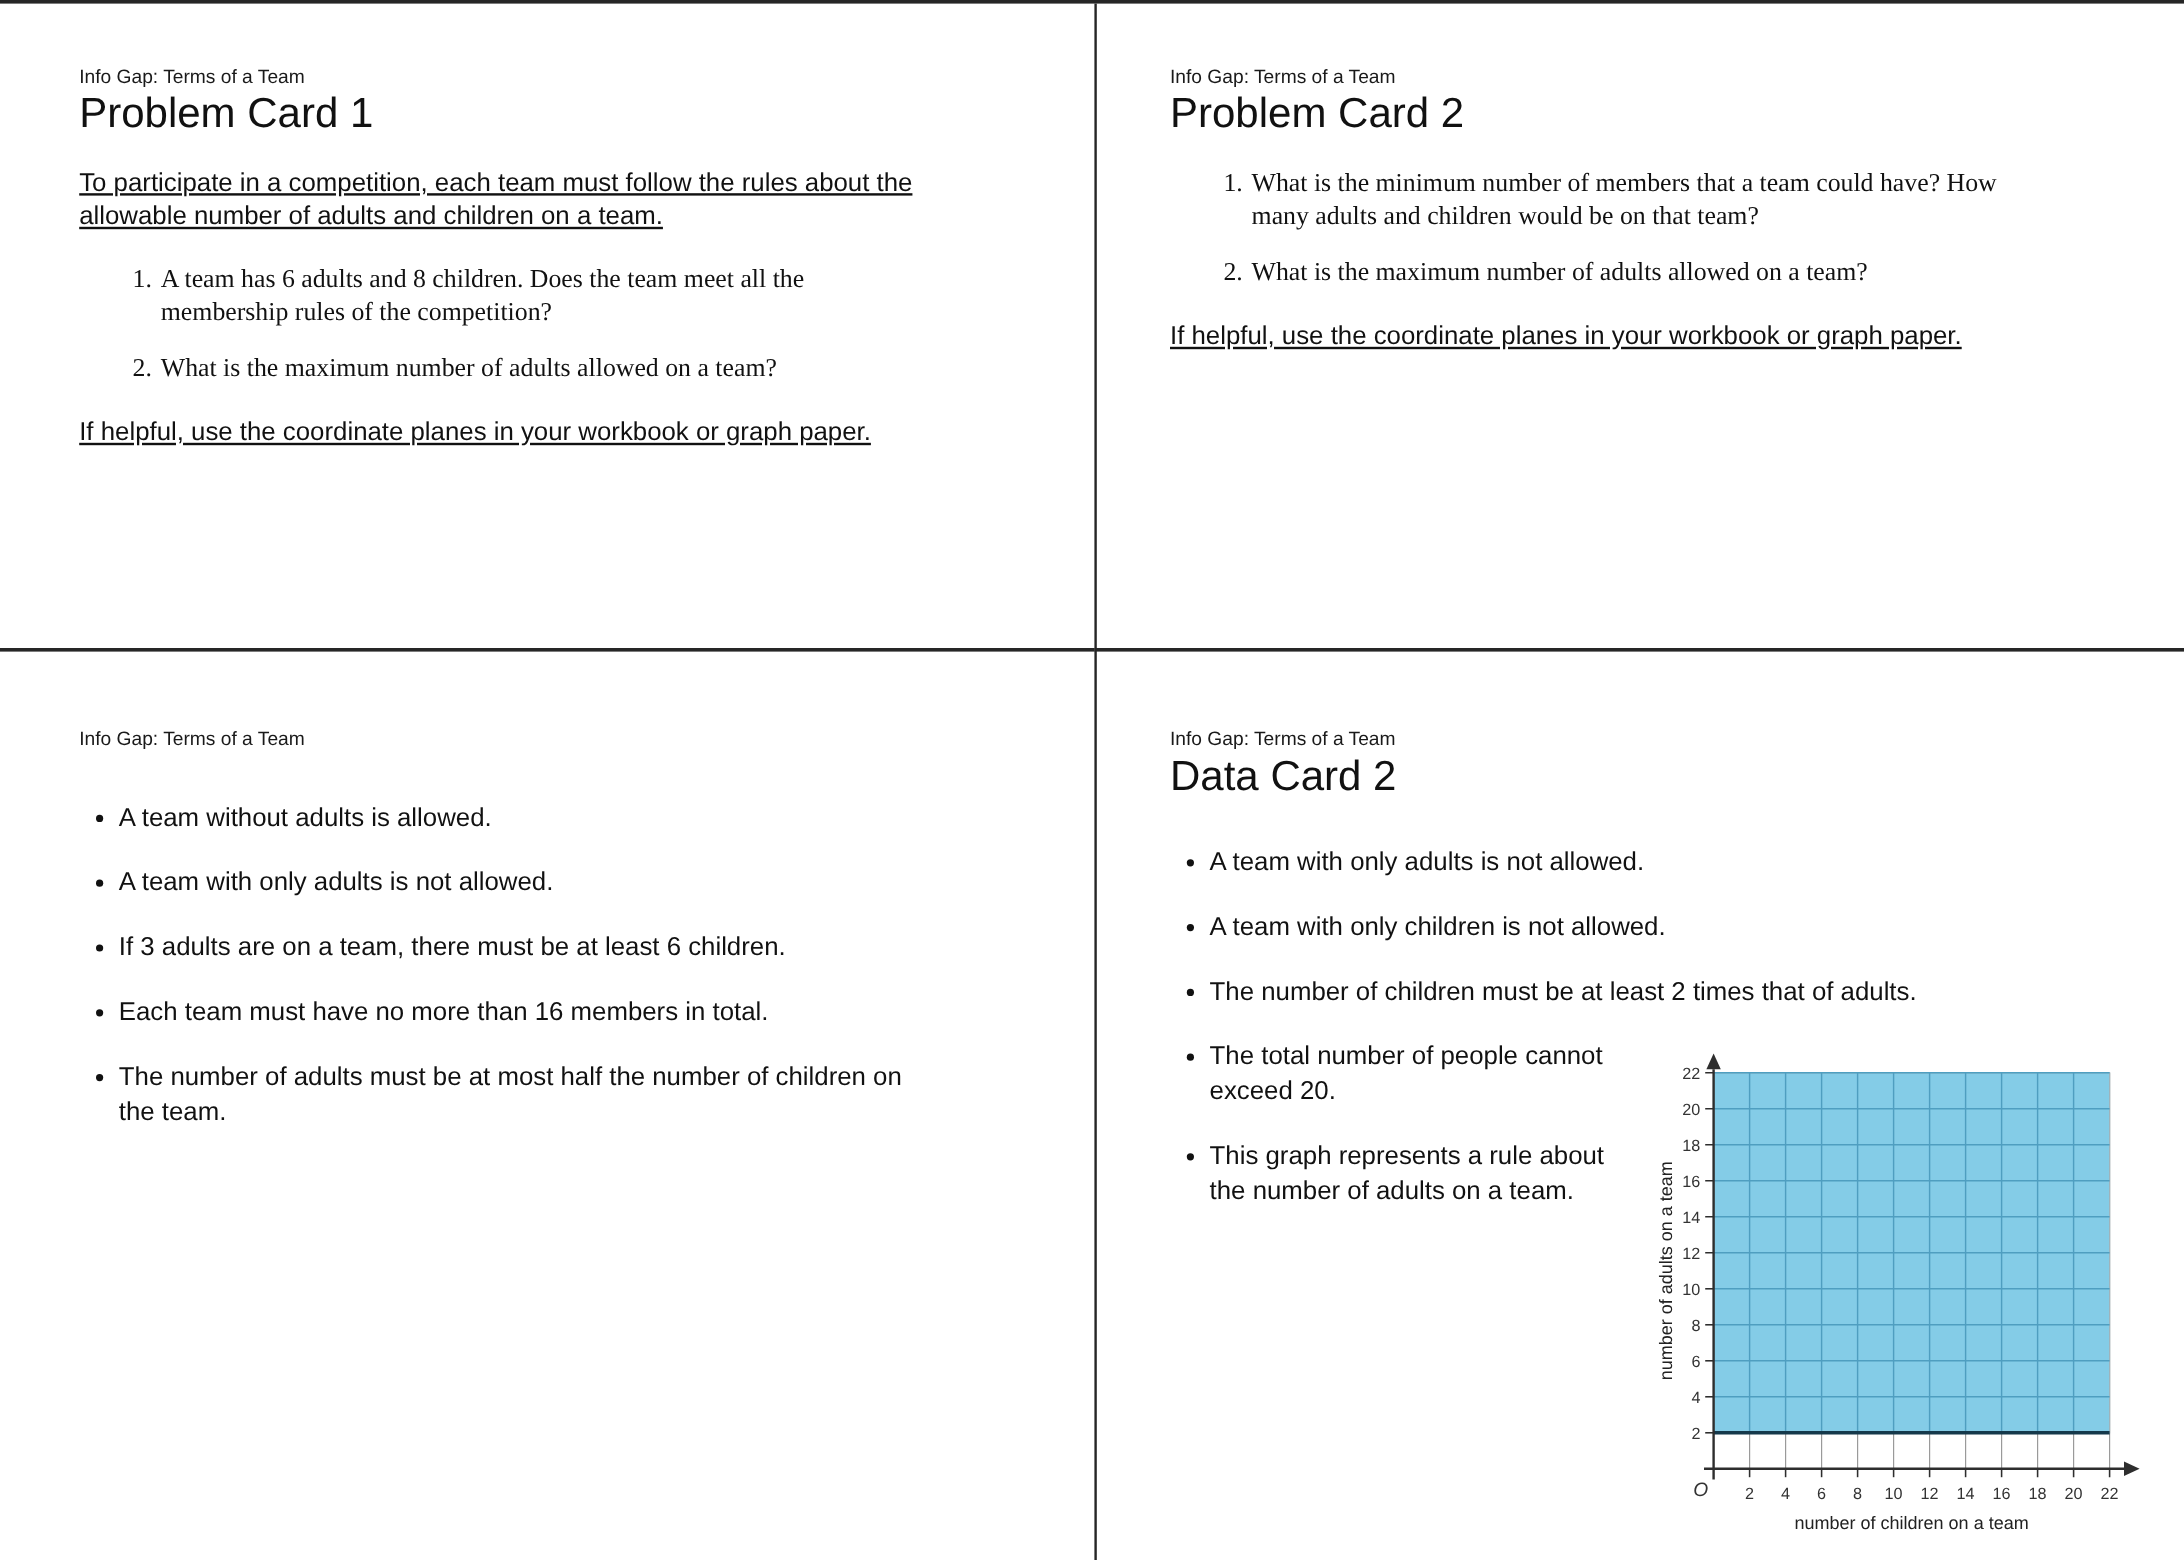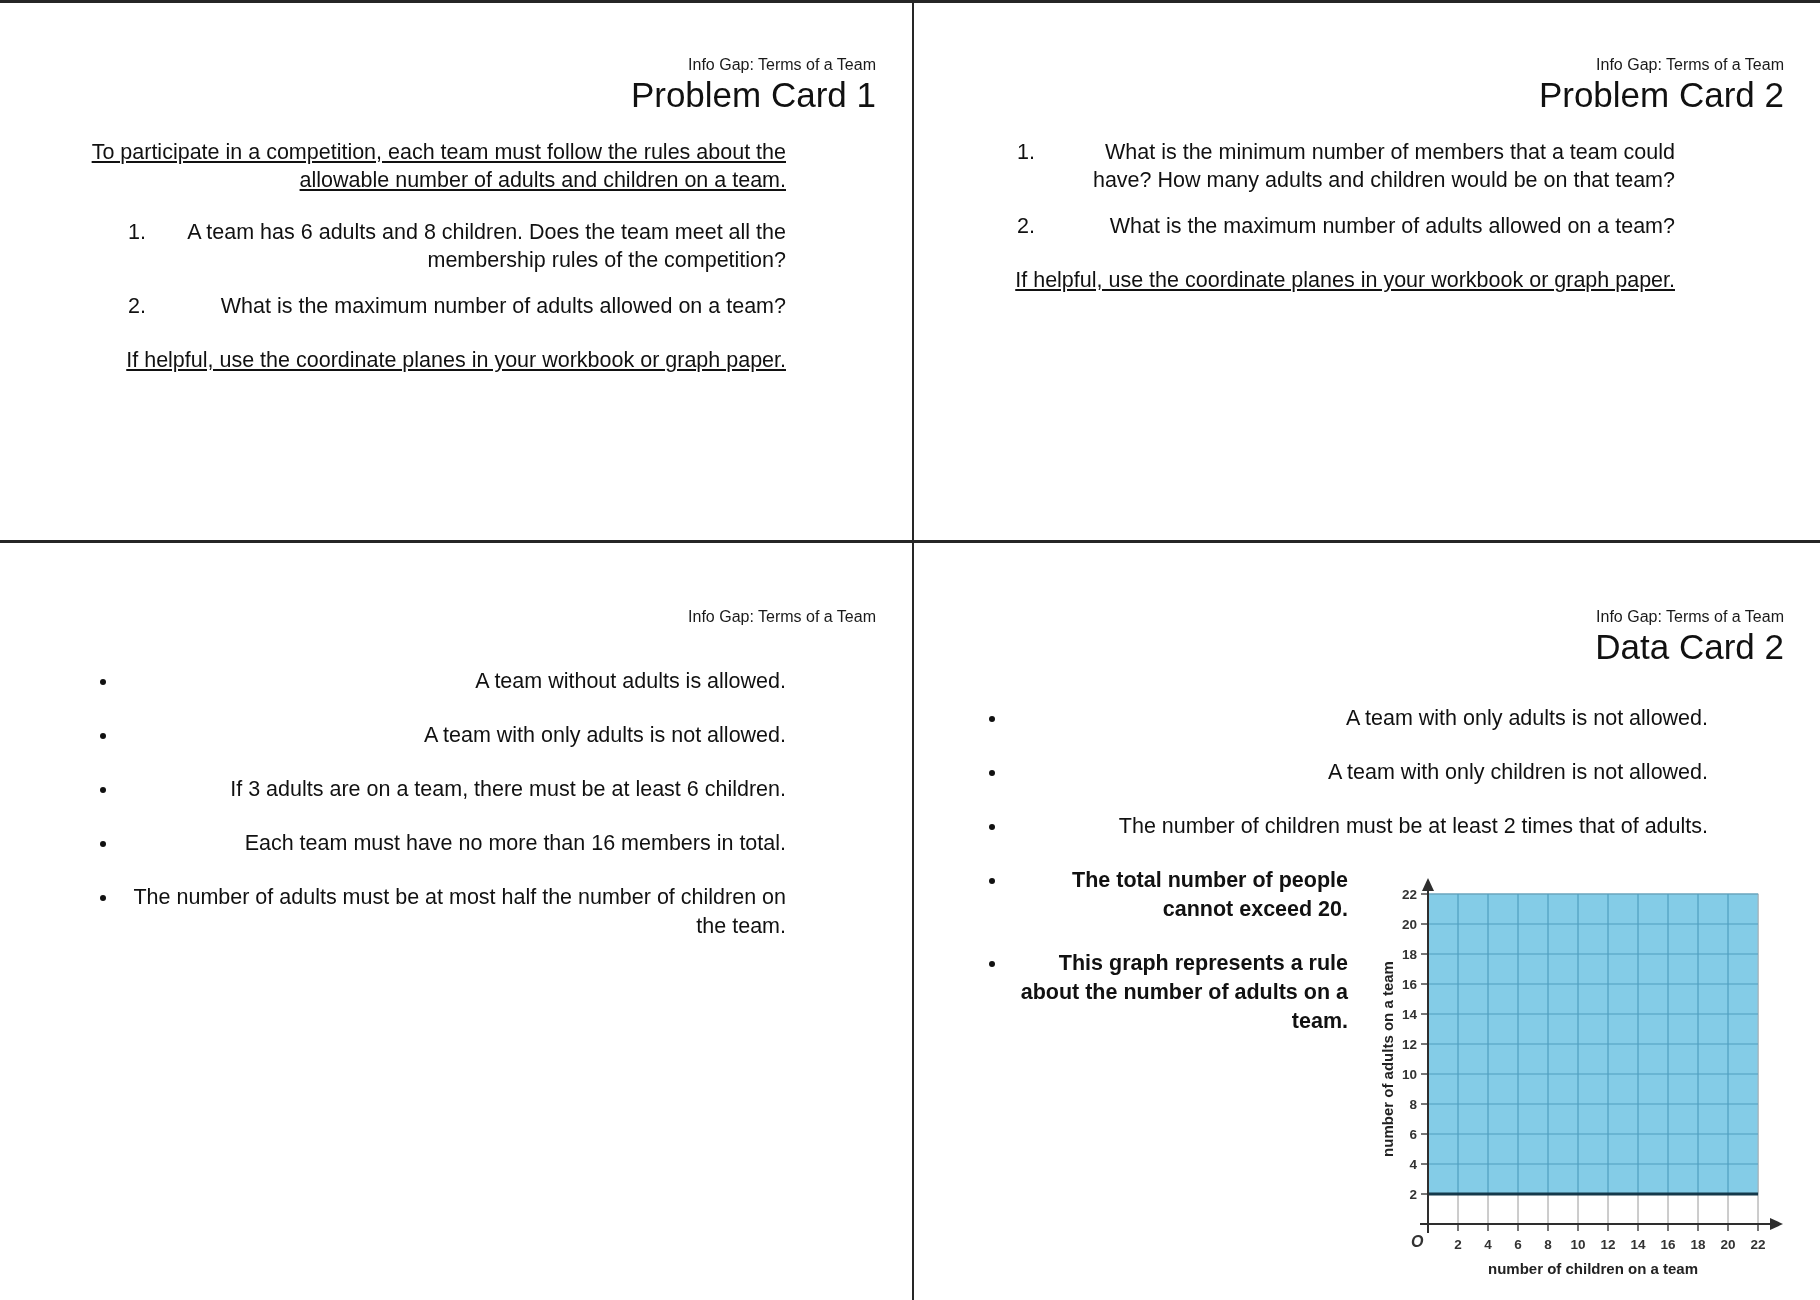--- a/index.html
+++ b/index.html
@@ -9,33 +9,33 @@
     width:1820px;height:1300px;overflow:hidden;
   }
   .sheet{
     width:1820px;height:1300px;
     border-top:3px solid #262626;
     box-sizing:border-box;
     display:grid;
     grid-template-columns:912px 908px;
     grid-template-rows:537px auto;
   }
-  .cell{box-sizing:border-box;padding:52px 36px 0 86px;overflow:hidden;text-align:right;}
+  .cell{box-sizing:border-box;padding:52px 36px 0 66px;overflow:hidden;}
   .cell.right{border-left:2px solid #262626;padding-left:61px;}
   .cell.bottom{border-top:3px solid #262626;padding-top:64px;}
   .kicker{font-size:16px;line-height:20px;color:#1a1a1a;margin:0;}
   .card-title{font-size:35px;line-height:34px;font-weight:400;color:#111;margin:3px 0 26px 0;}
   .card-body{max-width:700px;font-size:21.5px;line-height:28px;}
   .card-body p{margin:0 0 24px 0;text-decoration:underline;}
   ol.problem-list{margin:0 0 26px 0;padding:0 0 0 66px;}
-  ol.problem-list li{margin:0 0 18px 0;padding-left:2px;}
+  ol.problem-list li{margin:0 0 18px 0;padding-left:2px;font-family:Liberation Serif, serif;}
   ul.bullet-list{list-style:disc;margin:40px 0 0 0;padding:0 0 0 33px;}
   ul.bullet-list li{margin:0 0 25px 0;line-height:29px;}
   ul.bullet-list.no-top{margin-top:0;}
-  .data2-row{display:flex;align-items:flex-start;font-weight:bold;}
+  .data2-row{display:flex;align-items:flex-start;}
   .data2-row .narrow{max-width:340px;flex:0 0 340px;}
   .graph-wrap{margin-left:auto;margin-top:6px;}
   svg text{font-family:"Liberation Sans","DejaVu Sans",sans-serif;}
 </style>
 </head>
 <body>
 
 <div class="sheet">
 
   <div class="cell">

